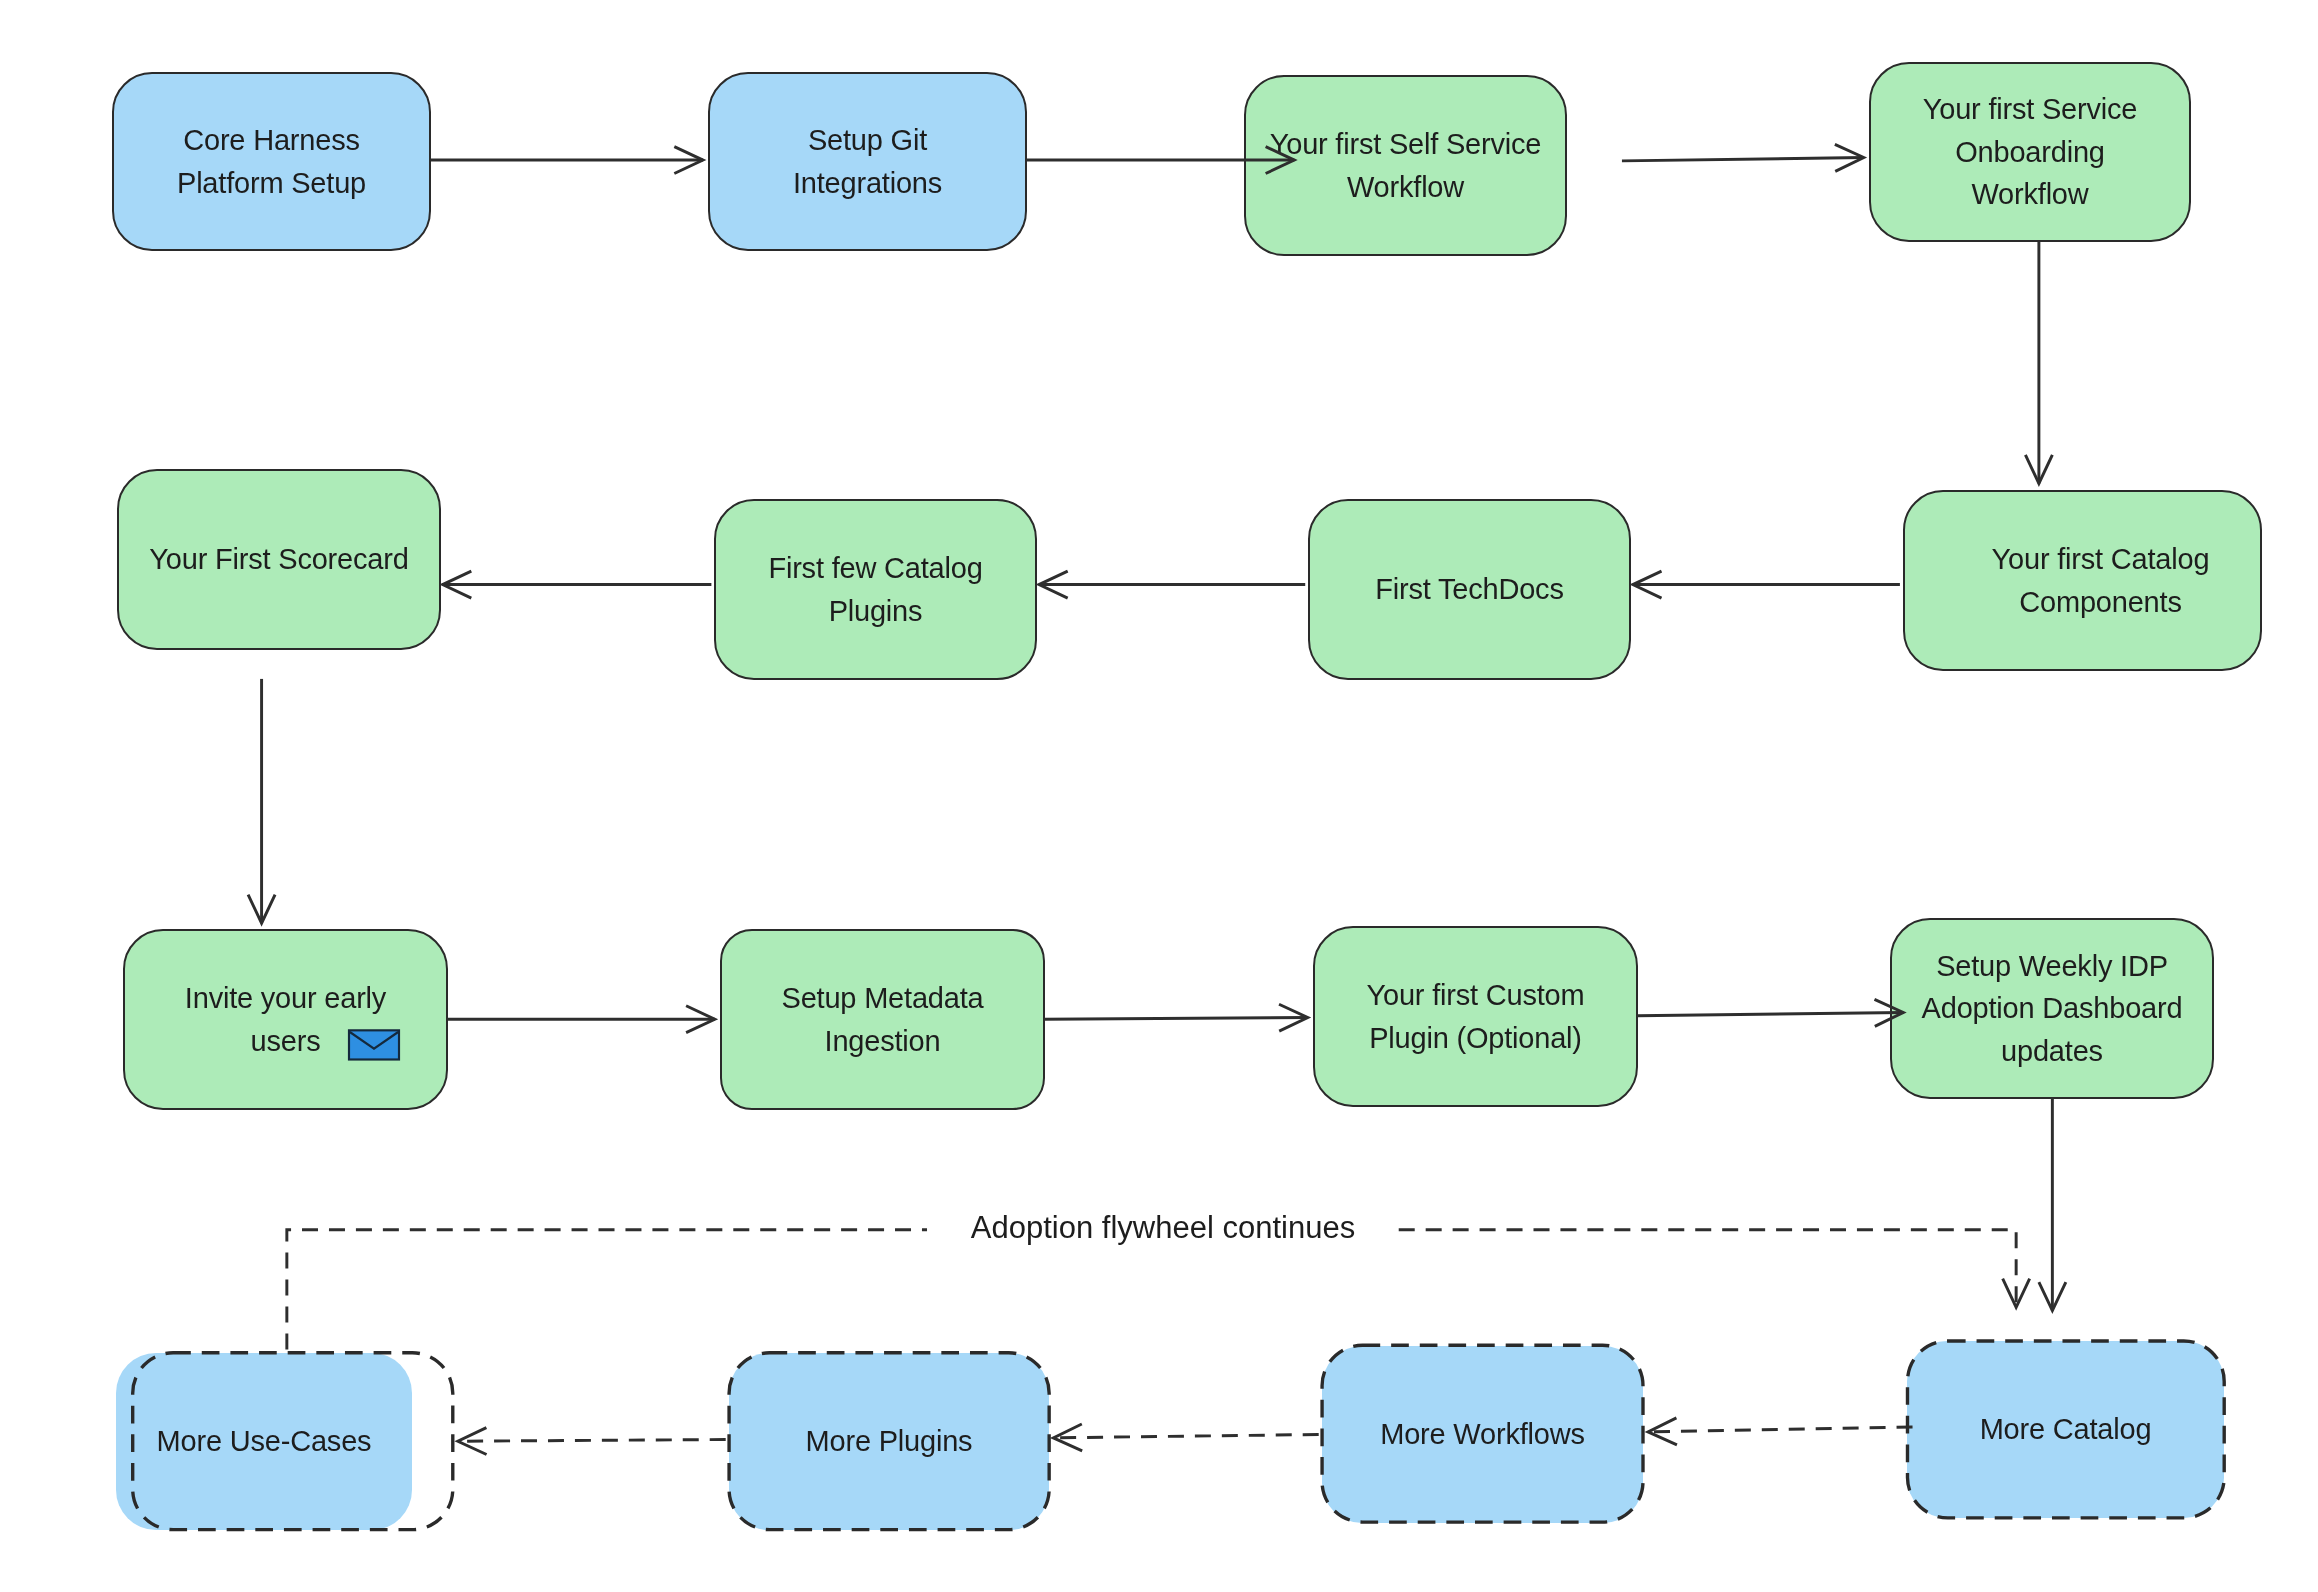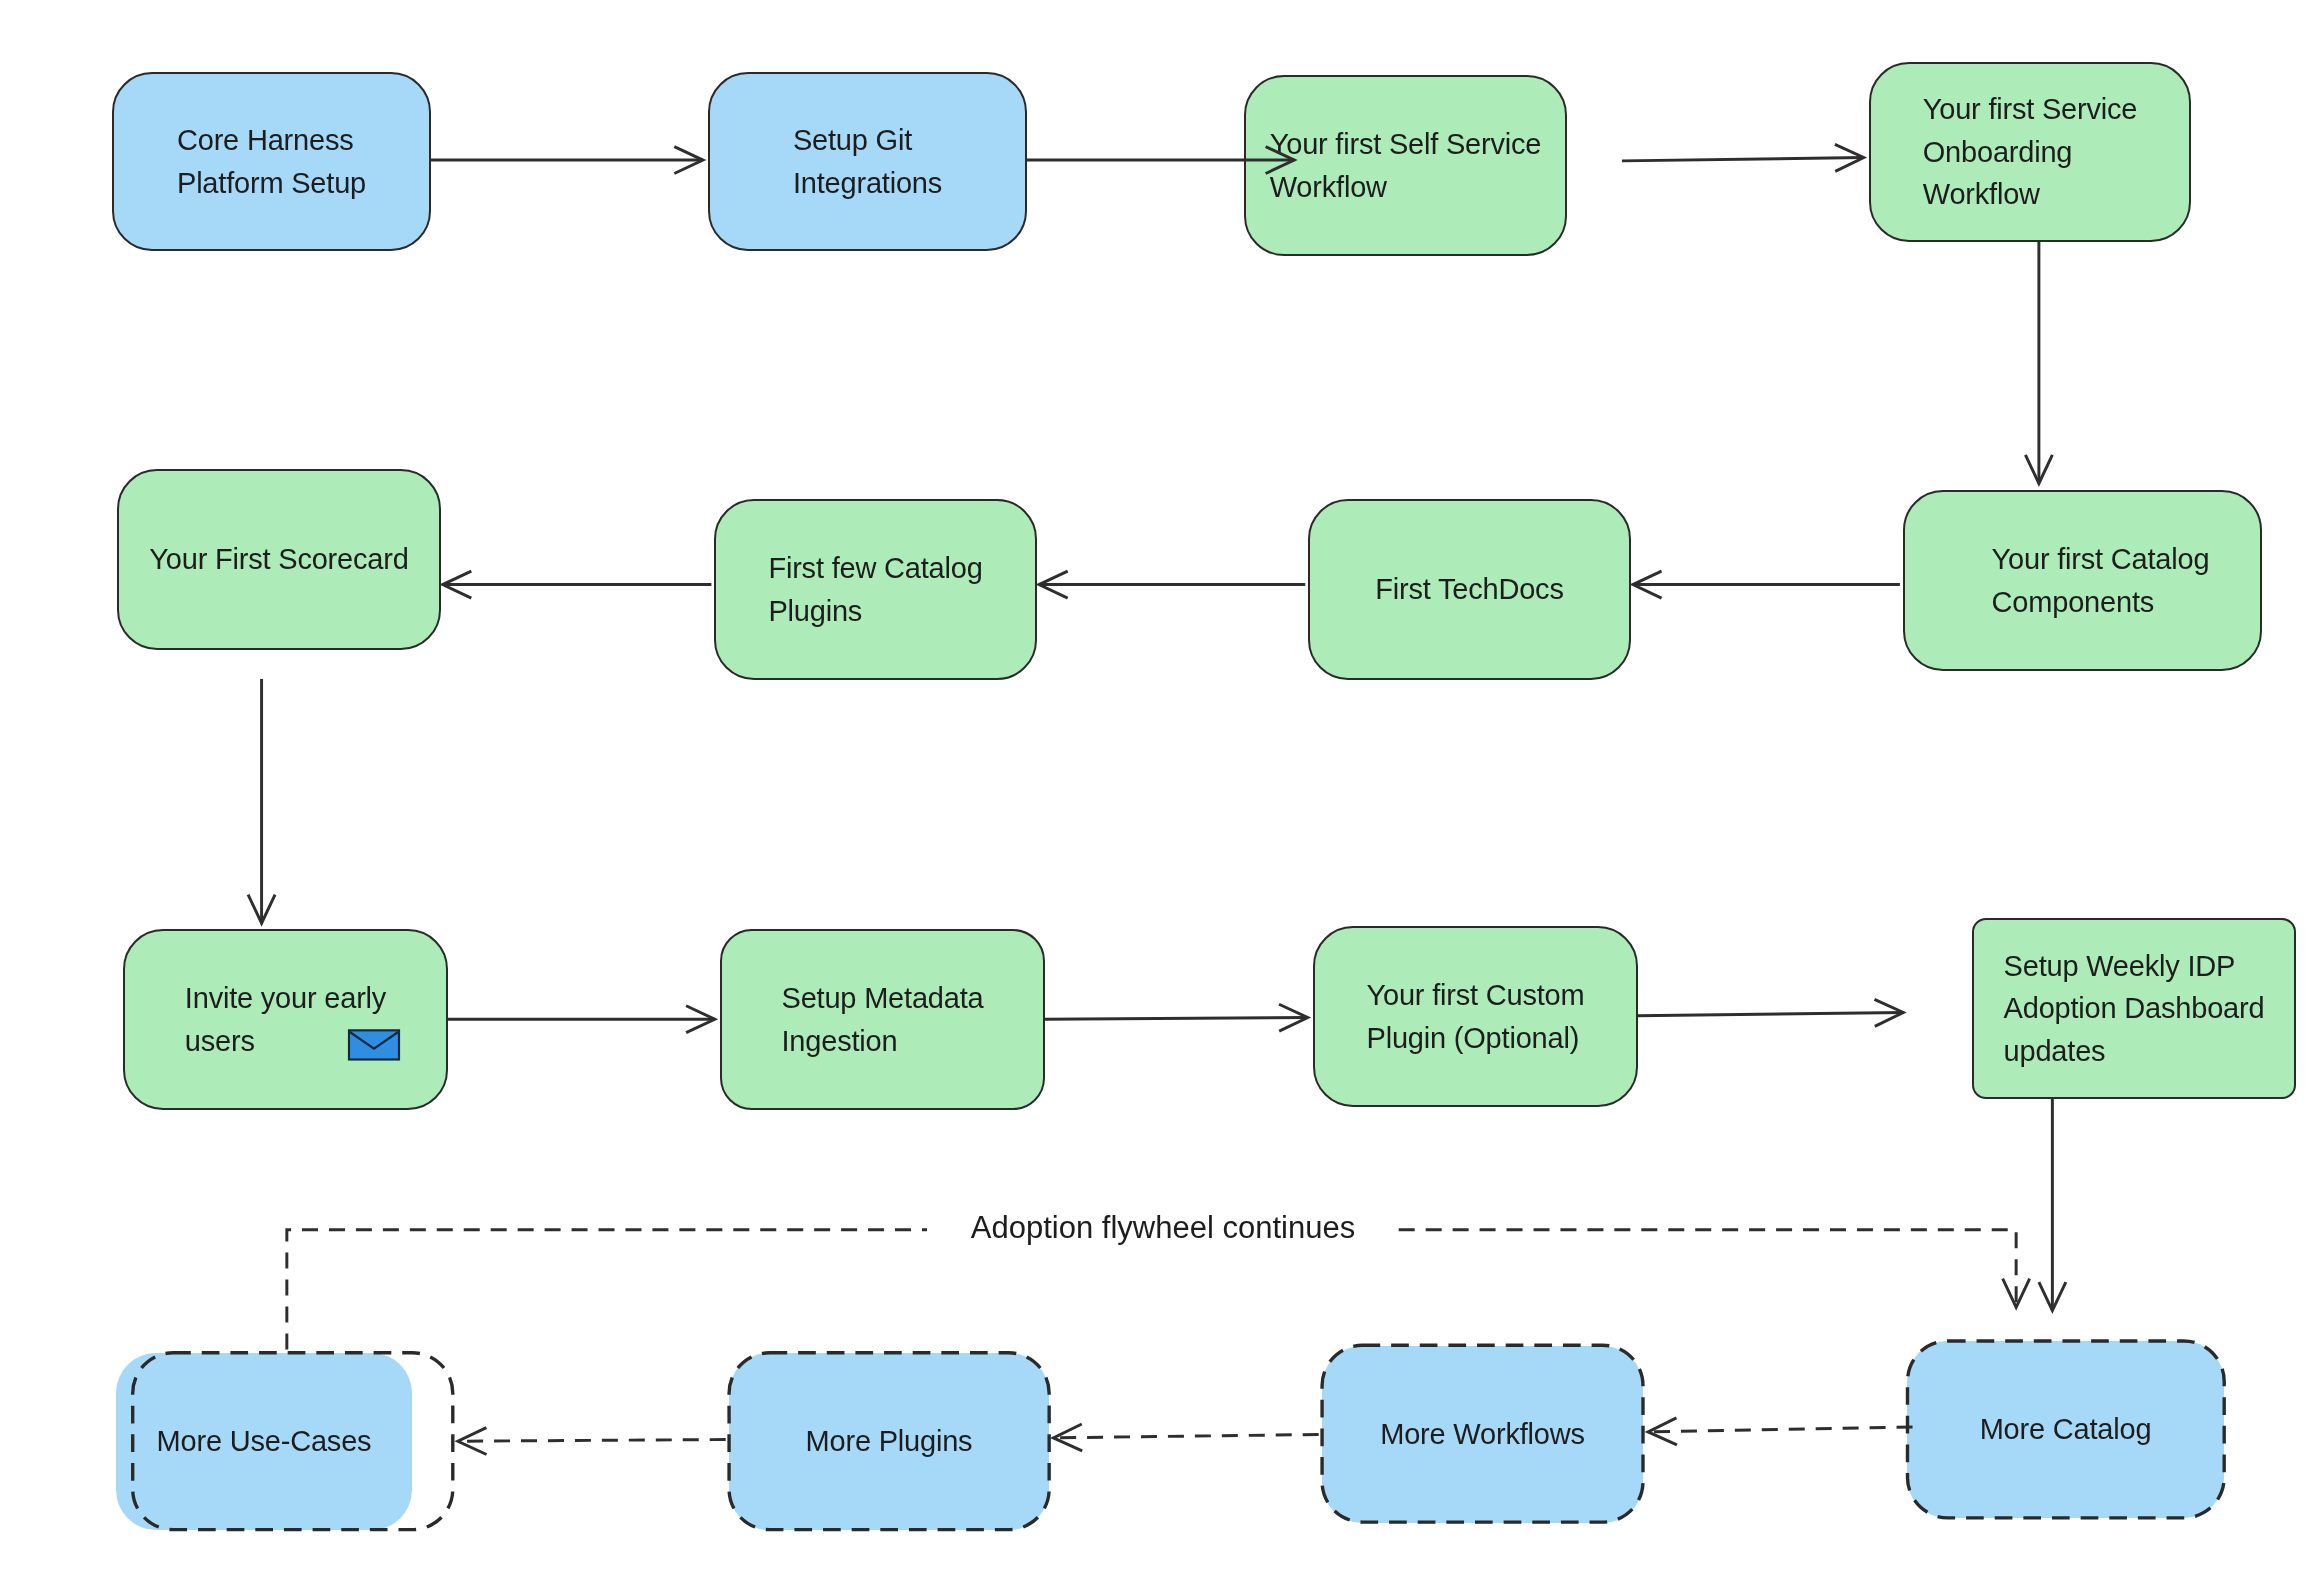--- a/index.html
+++ b/index.html
@@ -30,20 +30,21 @@
   }
   .conn{stroke:var(--arrow);stroke-width:3.5;fill:none;}
   .dash{stroke-dasharray:19 13;}
   .dashed-rect{stroke:var(--border);stroke-width:4;fill:none;stroke-dasharray:21 13;}
   #ah path{stroke:var(--arrow);}
   .node{
     position:absolute;
     display:flex;
     align-items:center;
     justify-content:center;
+    text-align:center;
     border-radius:40px;
     font-size:29px;
     line-height:1.47;
     letter-spacing:-0.2px;
     color:var(--text);
     white-space:pre;
     z-index:1;
   }
   .node.blue{background:var(--blue-fill);}
   .node.green{background:var(--green-fill);}
@@ -142,21 +143,21 @@
     </svg>
   </div>
   <div class="node green solid" style="left:720px;top:929px;width:321px;height:177px;border-radius:32px;">
     <span class="node-label">Setup Metadata
 Ingestion</span>
   </div>
   <div class="node green solid" style="left:1313px;top:926px;width:321px;height:177px;">
     <span class="node-label">Your first Custom
 Plugin (Optional)</span>
   </div>
-  <div class="node green solid" style="left:1972px;top:918px;width:320px;height:177px;border-radius:14px;">
+  <div class="node green solid" style="left:1890px;top:918px;width:320px;height:177px;">
     <span class="node-label">Setup Weekly IDP
 Adoption Dashboard
 updates</span>
   </div>
 
   <div class="flywheel-label">Adoption flywheel continues</div>
 
   <div class="node blue" style="left:116px;top:1353px;width:296px;height:177px;">
     <span class="node-label">More Use-Cases</span>
   </div>

